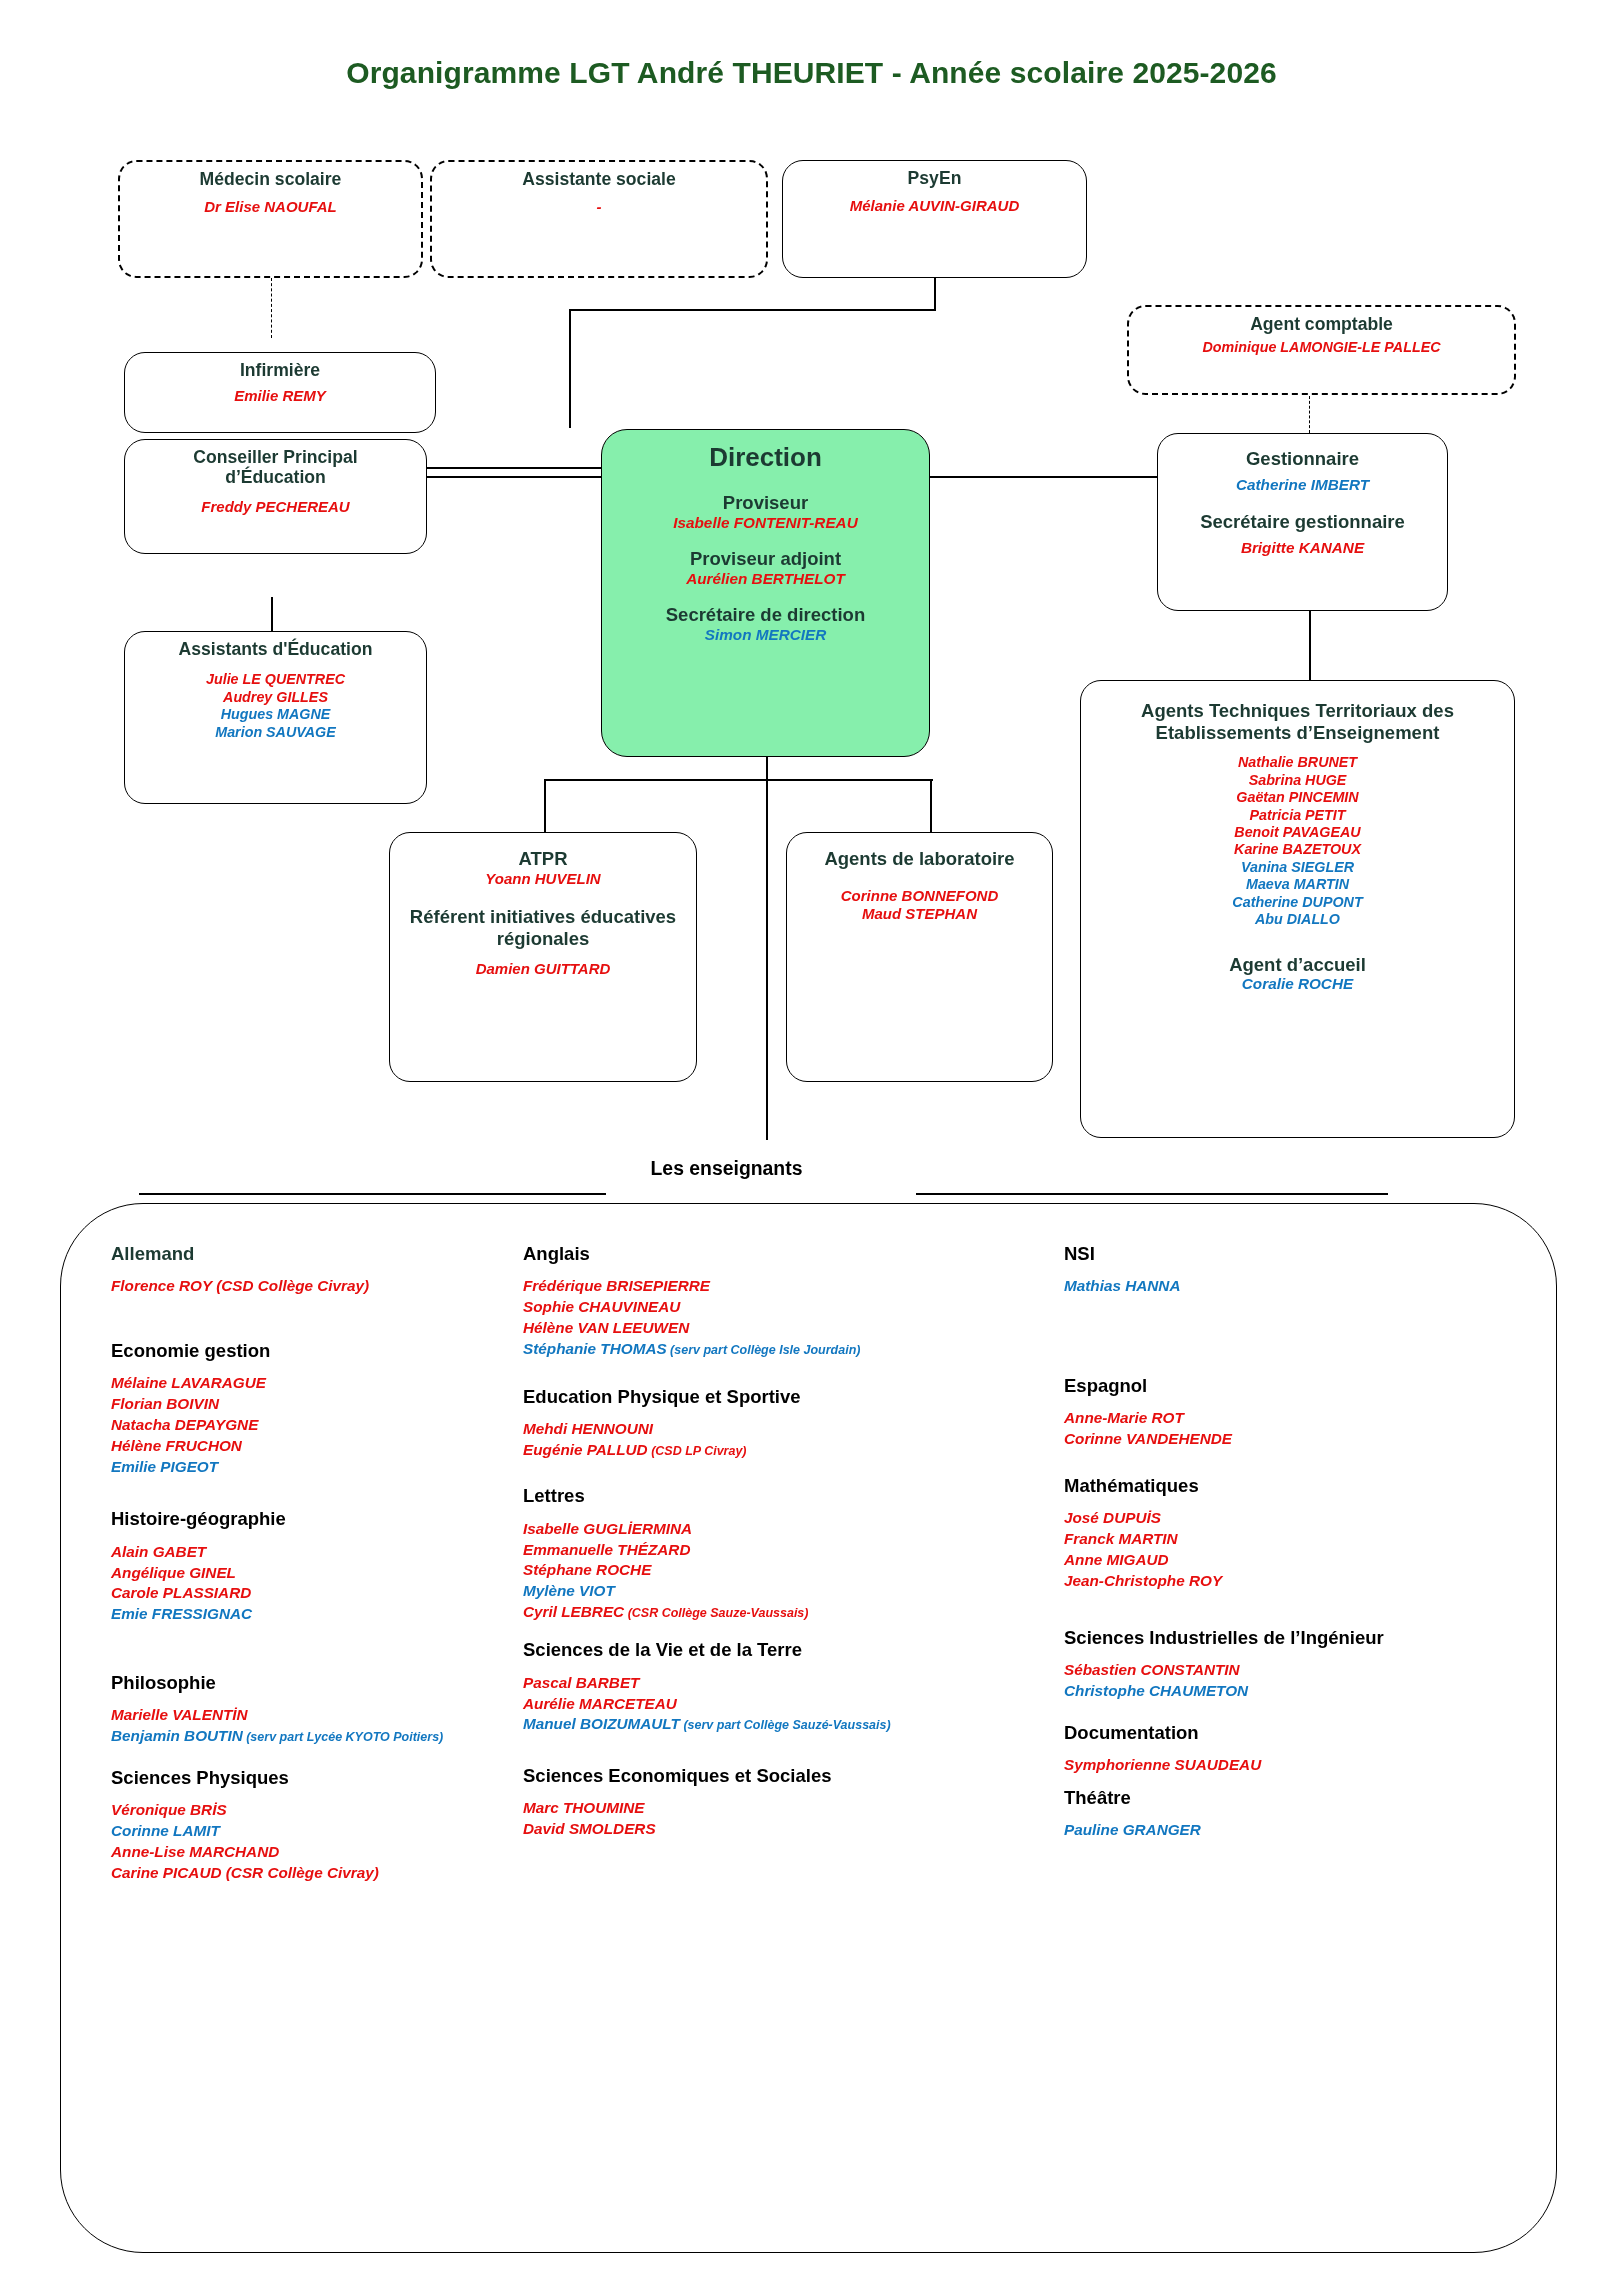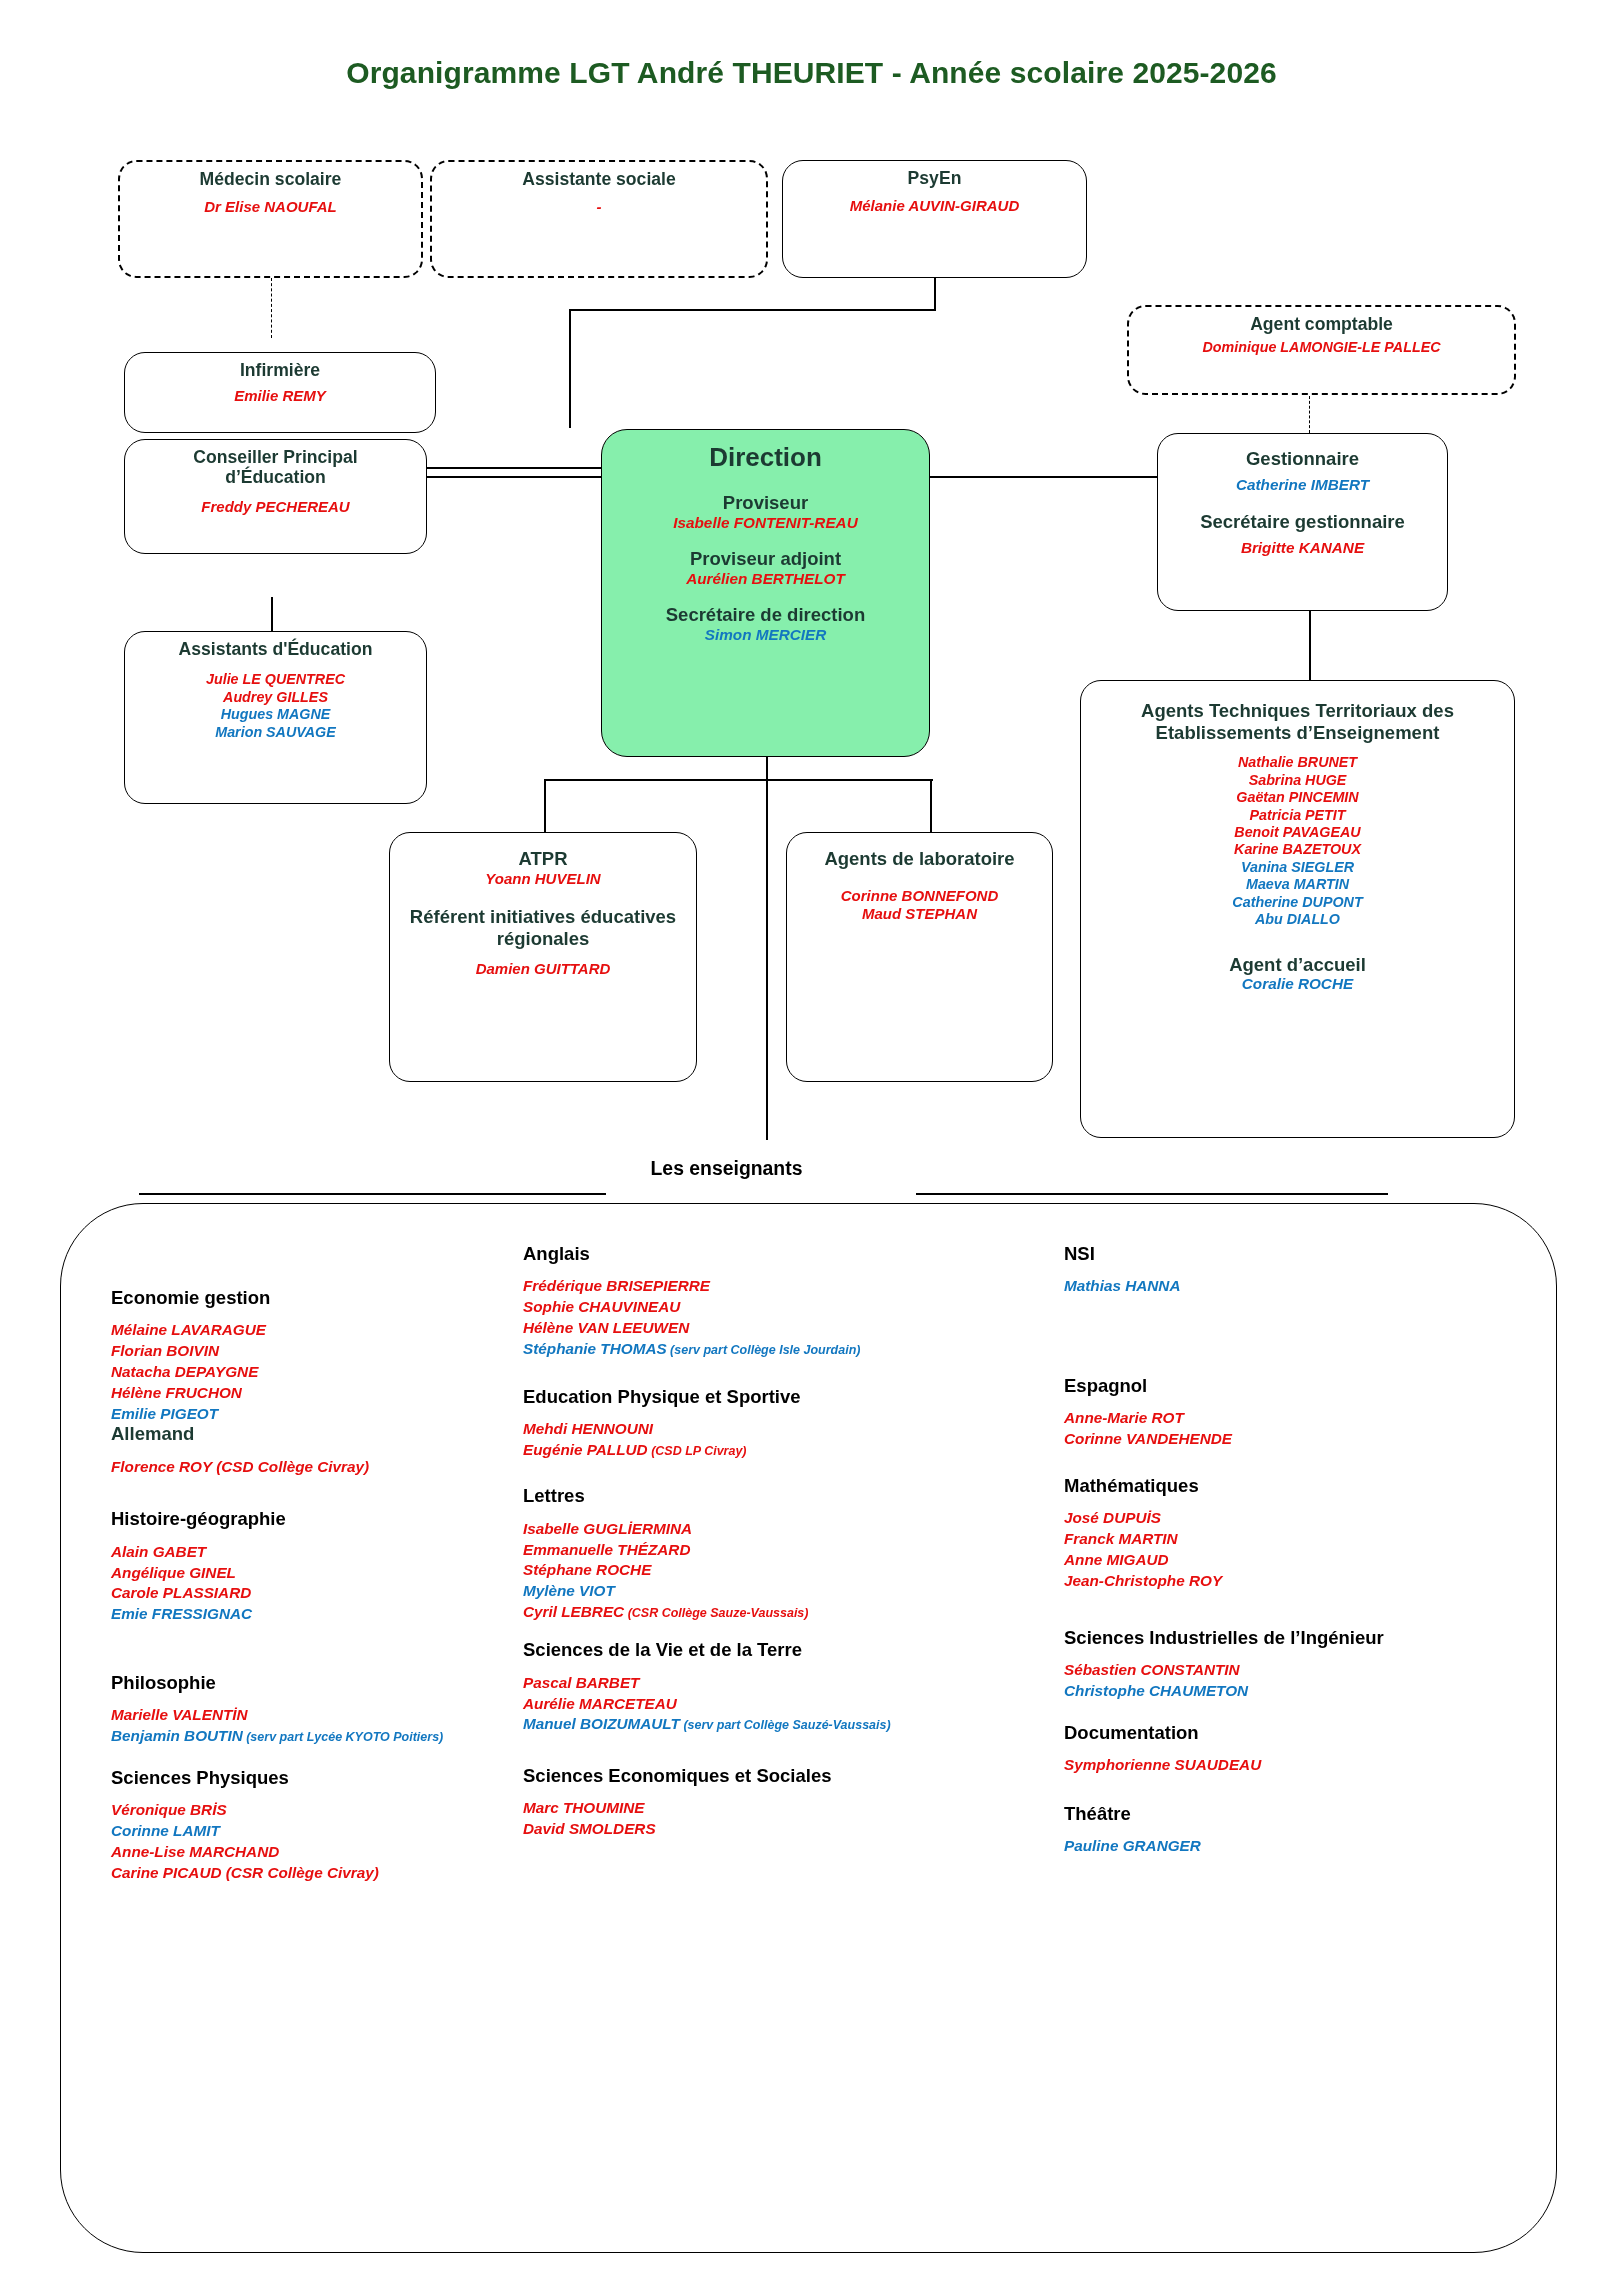--- a/index.html
+++ b/index.html
@@ -175,36 +175,36 @@
     <div class="person blue" style="font-size:14.3px;">Abu DIALLO</div>
     <div class="spacer" style="height:25px;"></div>
     <div class="role" style="font-size:18.5px;">Agent d’accueil</div>
     <div class="person blue" style="font-size:15.3px;">Coralie ROCHE</div>
   </div>
 
   <div id="teachers-label">Les enseignants</div>
   <div id="teachers-box"></div>
   <div id="teachers-grid">
     <div class="col" id="tcol0">
+        <div class="subject" style="margin-top: 0px;">
+          <h3 class="green">Allemand</h3>
+          <ul>
+            <li class="red">Florence ROY (CSD Collège Civray)</li>
+          </ul>
+        </div>
         <div class="subject" style="margin-top: 44px;">
           <h3>Economie gestion</h3>
           <ul>
             <li class="red">Mélaine LAVARAGUE</li>
             <li class="red">Florian BOIVIN</li>
             <li class="red">Natacha DEPAYGNE</li>
             <li class="red">Hélène FRUCHON</li>
             <li class="blue">Emilie PIGEOT</li>
           </ul>
         </div>
-        <div class="subject" style="margin-top: 0px;">
-          <h3 class="green">Allemand</h3>
-          <ul>
-            <li class="red">Florence ROY (CSD Collège Civray)</li>
-          </ul>
-        </div>
         <div class="subject" style="margin-top: 32px;">
           <h3>Histoire-géographie</h3>
           <ul>
             <li class="red">Alain GABET</li>
             <li class="red">Angélique GINEL</li>
             <li class="red">Carole PLASSIARD</li>
             <li class="blue">Emie FRESSIGNAC</li>
           </ul>
         </div>
         <div class="subject" style="margin-top: 48px;">
@@ -296,21 +296,21 @@
             <li class="red">Sébastien CONSTANTIN</li>
             <li class="blue">Christophe CHAUMETON</li>
           </ul>
         </div>
         <div class="subject" style="margin-top: 21px;">
           <h3>Documentation</h3>
           <ul>
             <li class="red">Symphorienne SUAUDEAU</li>
           </ul>
         </div>
-        <div class="subject" style="margin-top: 28px;">
+        <div class="subject" style="margin-top: 12px;">
           <h3>Théâtre</h3>
           <ul>
             <li class="blue">Pauline GRANGER</li>
           </ul>
         </div>
       </div>
   </div>
 
 </div>
 

